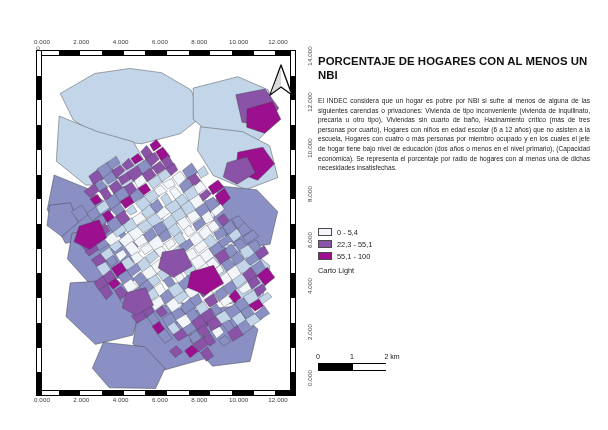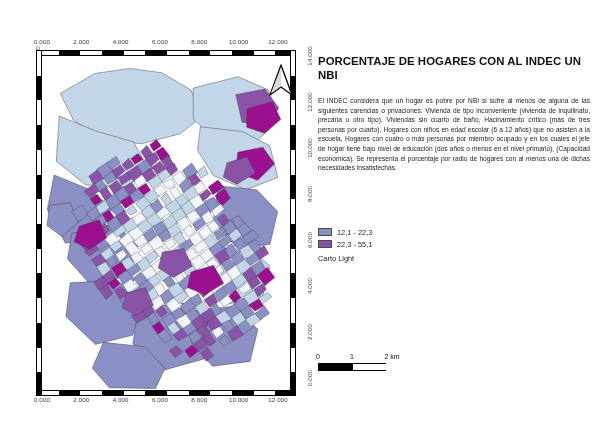--- a/index.html
+++ b/index.html
@@ -545,33 +545,37 @@
       </div>
   </div>
 
   <svg id="north-arrow" viewBox="0 0 26 34">
     <polygon points="13,1 24,31 13,23 2,31" fill="#ffffff" stroke="#111" stroke-width="1.4" stroke-linejoin="round"></polygon>
     <polygon points="13,4 13,22 3,29" fill="#d9d9d9" stroke="none"></polygon>
   </svg>
 </div>
 
 <div id="info-col">
-  <h1 id="map-title">PORCENTAJE DE HOGARES CON AL INDEC UN NBI</h1>
+  <h1 id="map-title">PORCENTAJE DE HOGARES CON AL MENOS UN NBI</h1>
   <p id="map-description">El INDEC considera que un hogar es pobre por NBI si sufre al menos de alguna de las siguientes carencias o privaciones: Vivienda de tipo inconveniente (vivienda de inquilinato, precaria u otro tipo), Viviendas sin cuarto de baño, Hacinamiento crítico (más de tres personas por cuarto), Hogares con niños en edad escolar (6 a 12 años) que no asisten a la escuela, Hogares con cuatro o más personas por miembro ocupado y en los cuales el jefe de hogar tiene bajo nivel de educación (dos años o menos en el nivel primario), (Capacidad económica). Se representa el porcentaje por radio de hogares con al menos una de dichas necesidades insatisfechas.</p>
 </div>
 
 <div id="legend">
   <div id="legend-rows">
       <div class="legend-row">
-        <div class="legend-swatch" style="background: rgb(138, 143, 196);"></div>
-        <div class="legend-label">12,1 - 22,3</div>
+        <div class="legend-swatch" style="background: rgb(242, 245, 249);"></div>
+        <div class="legend-label">0 - 5,4</div>
       </div>
       <div class="legend-row">
         <div class="legend-swatch" style="background: rgb(138, 83, 168);"></div>
         <div class="legend-label">22,3 - 55,1</div>
+      </div>
+      <div class="legend-row">
+        <div class="legend-swatch" style="background: rgb(156, 15, 143);"></div>
+        <div class="legend-label">55,1 - 100</div>
       </div>
     </div>
   <div id="legend-basemap">Carto Light</div>
 </div>
 
 <div id="scalebar">
   <div id="scalebar-labels">
       <span style="left: 0px;">0</span>
       <span style="left: 34px;">1</span>
       <span style="left: 74px;">2 km</span>

